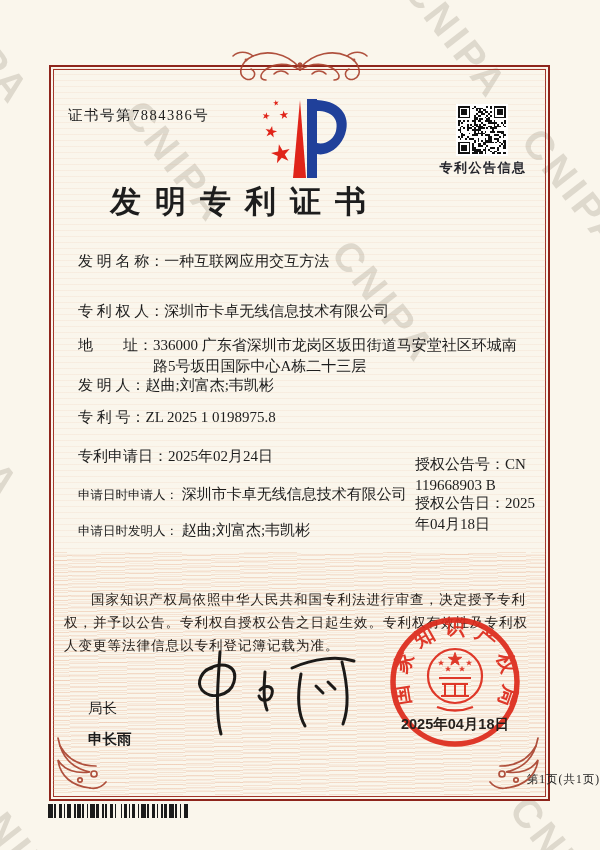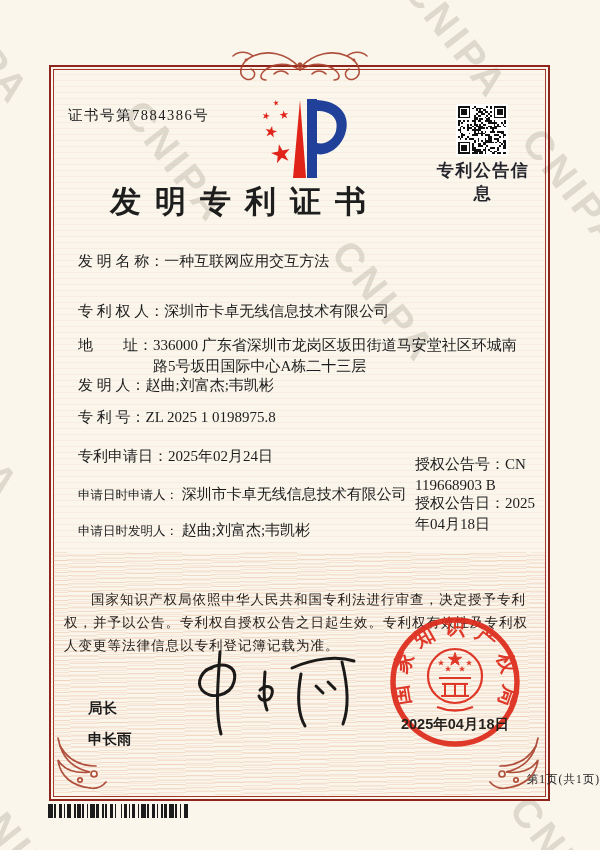--- a/index.html
+++ b/index.html
@@ -21,37 +21,37 @@
   .texture-bottom{position:absolute;left:53px;top:552px;width:492px;height:243px;z-index:2;
     background:
       repeating-linear-gradient(178deg, rgba(226,152,112,.22) 0 1px, transparent 1px 4px),
       repeating-linear-gradient(182deg, rgba(226,152,112,.12) 0 1px, transparent 1px 5px);}
   .content{position:absolute;left:0;top:0;width:600px;height:850px;z-index:3;}
   
   .cert-no{position:absolute;left:68px;top:106px;font-size:14.5px;letter-spacing:1.5px;}
   .logo{position:absolute;left:243px;top:94px;}
   .qr{position:absolute;left:456px;top:104px;}
   .qr-caption{position:absolute;left:433px;top:159px;width:100px;text-align:center;
-              font-size:17px;letter-spacing:1.5px;color:#23242b;font-weight:600;}
+              font-size:13px;letter-spacing:1.5px;color:#23242b;font-weight:600;}
   .title{position:absolute;left:0;top:181px;width:476px;text-align:center;
          font-size:31px;font-weight:bold;letter-spacing:14px;text-indent:14px;}
   
   .row{position:absolute;left:78px;font-size:15px;line-height:21px;}
   .row .lab{white-space:pre;}
   .row .val{white-space:pre-wrap;}
   .row.small .lab{font-size:12.5px;}
   .addr-val{display:inline-block;vertical-align:top;width:372px;}
   .col2{position:absolute;left:337px;top:0;white-space:nowrap;margin-top:47px;}
   
   .statement{position:absolute;left:64px;top:574px;width:472px;font-size:13.5px;
              line-height:23px;letter-spacing:1px;text-indent:2em;font-weight:500;
              color:#26201c;}
   
   .sig-title{position:absolute;left:88px;top:699px;
-    font-family:"Liberation Sans","DejaVu Sans",sans-serif;font-size:14.5px;font-weight:700;text-align:right;}
+    font-family:"Liberation Sans","DejaVu Sans",sans-serif;font-size:14.5px;font-weight:400;text-align:right;}
   .sig-name{position:absolute;left:88px;top:730px;
     font-family:"Liberation Sans","DejaVu Sans",sans-serif;font-size:14.5px;font-weight:600;}
   .sig-script{position:absolute;left:168px;top:638px;}
   .seal{position:absolute;left:383px;top:612px;opacity:.93;}
   
   .page-info{position:absolute;left:0;top:772px;width:600px;text-align:right;font-size:11.5px;letter-spacing:1px;}
   .barcode{position:absolute;left:48px;top:804px;}
   .flourish-top{position:absolute;left:222px;top:46px;z-index:4;}
   .corner{position:absolute;z-index:4;}
   .corner.bl{left:50px;top:734px;}

